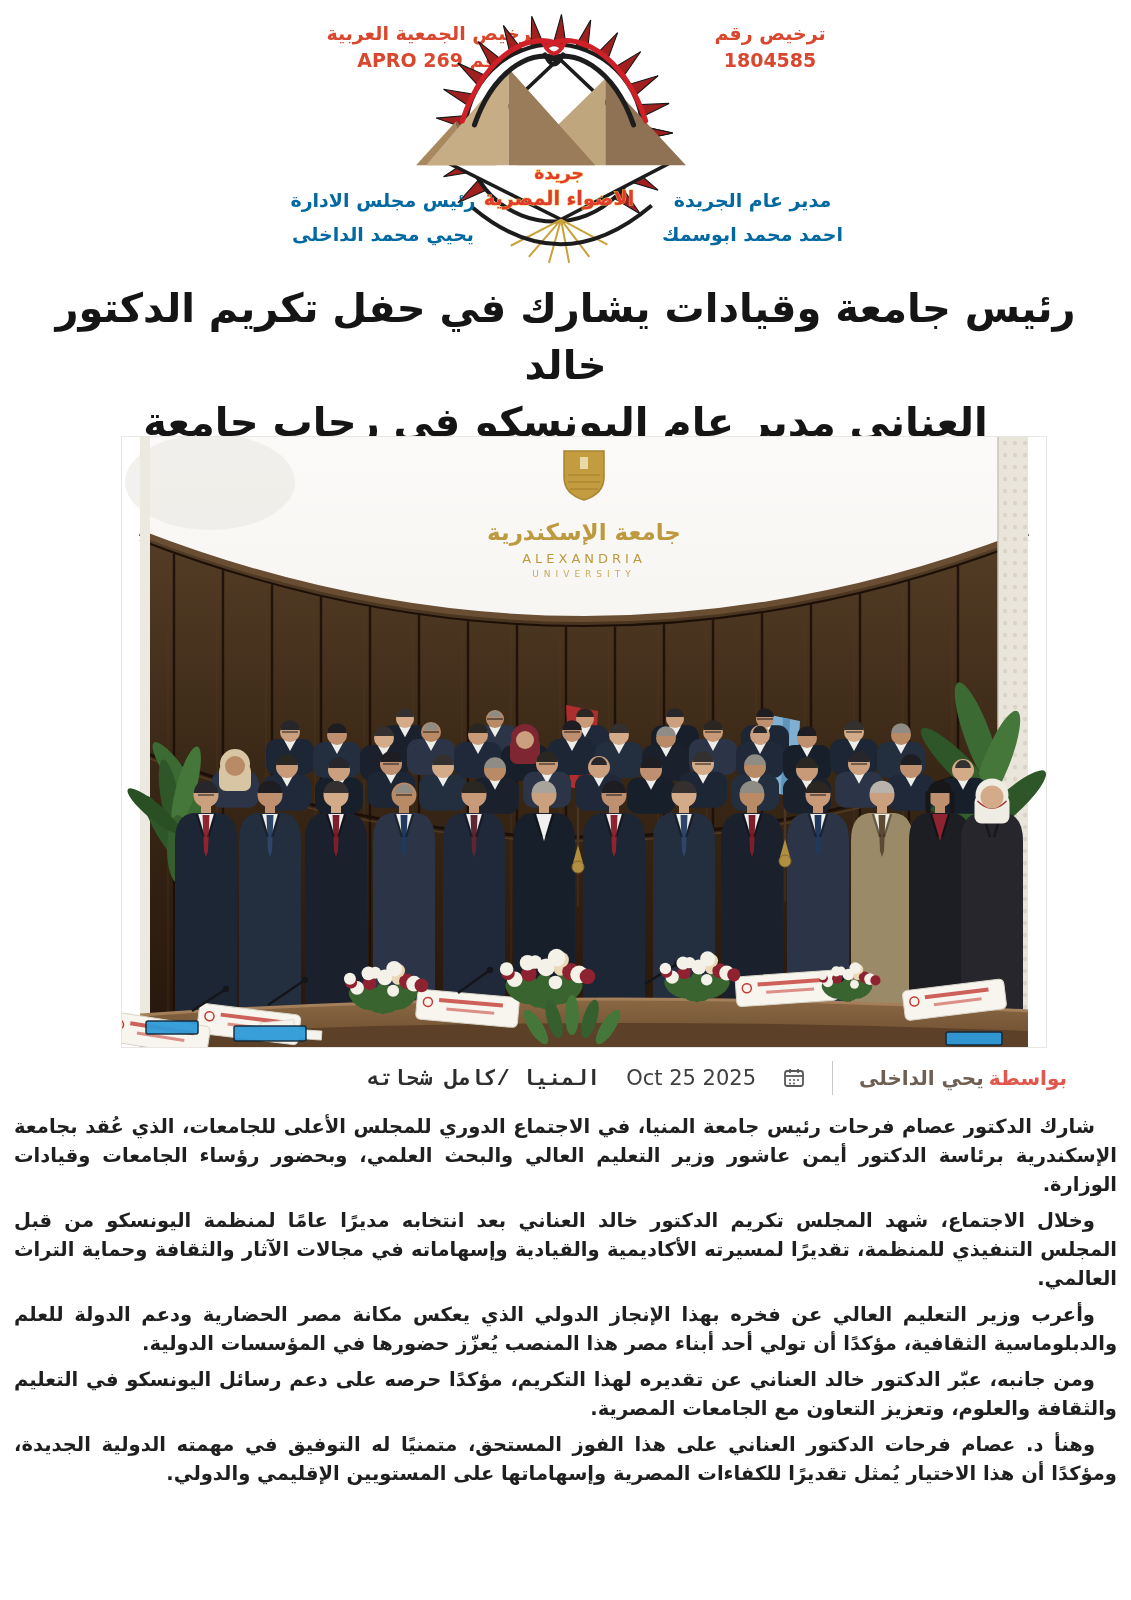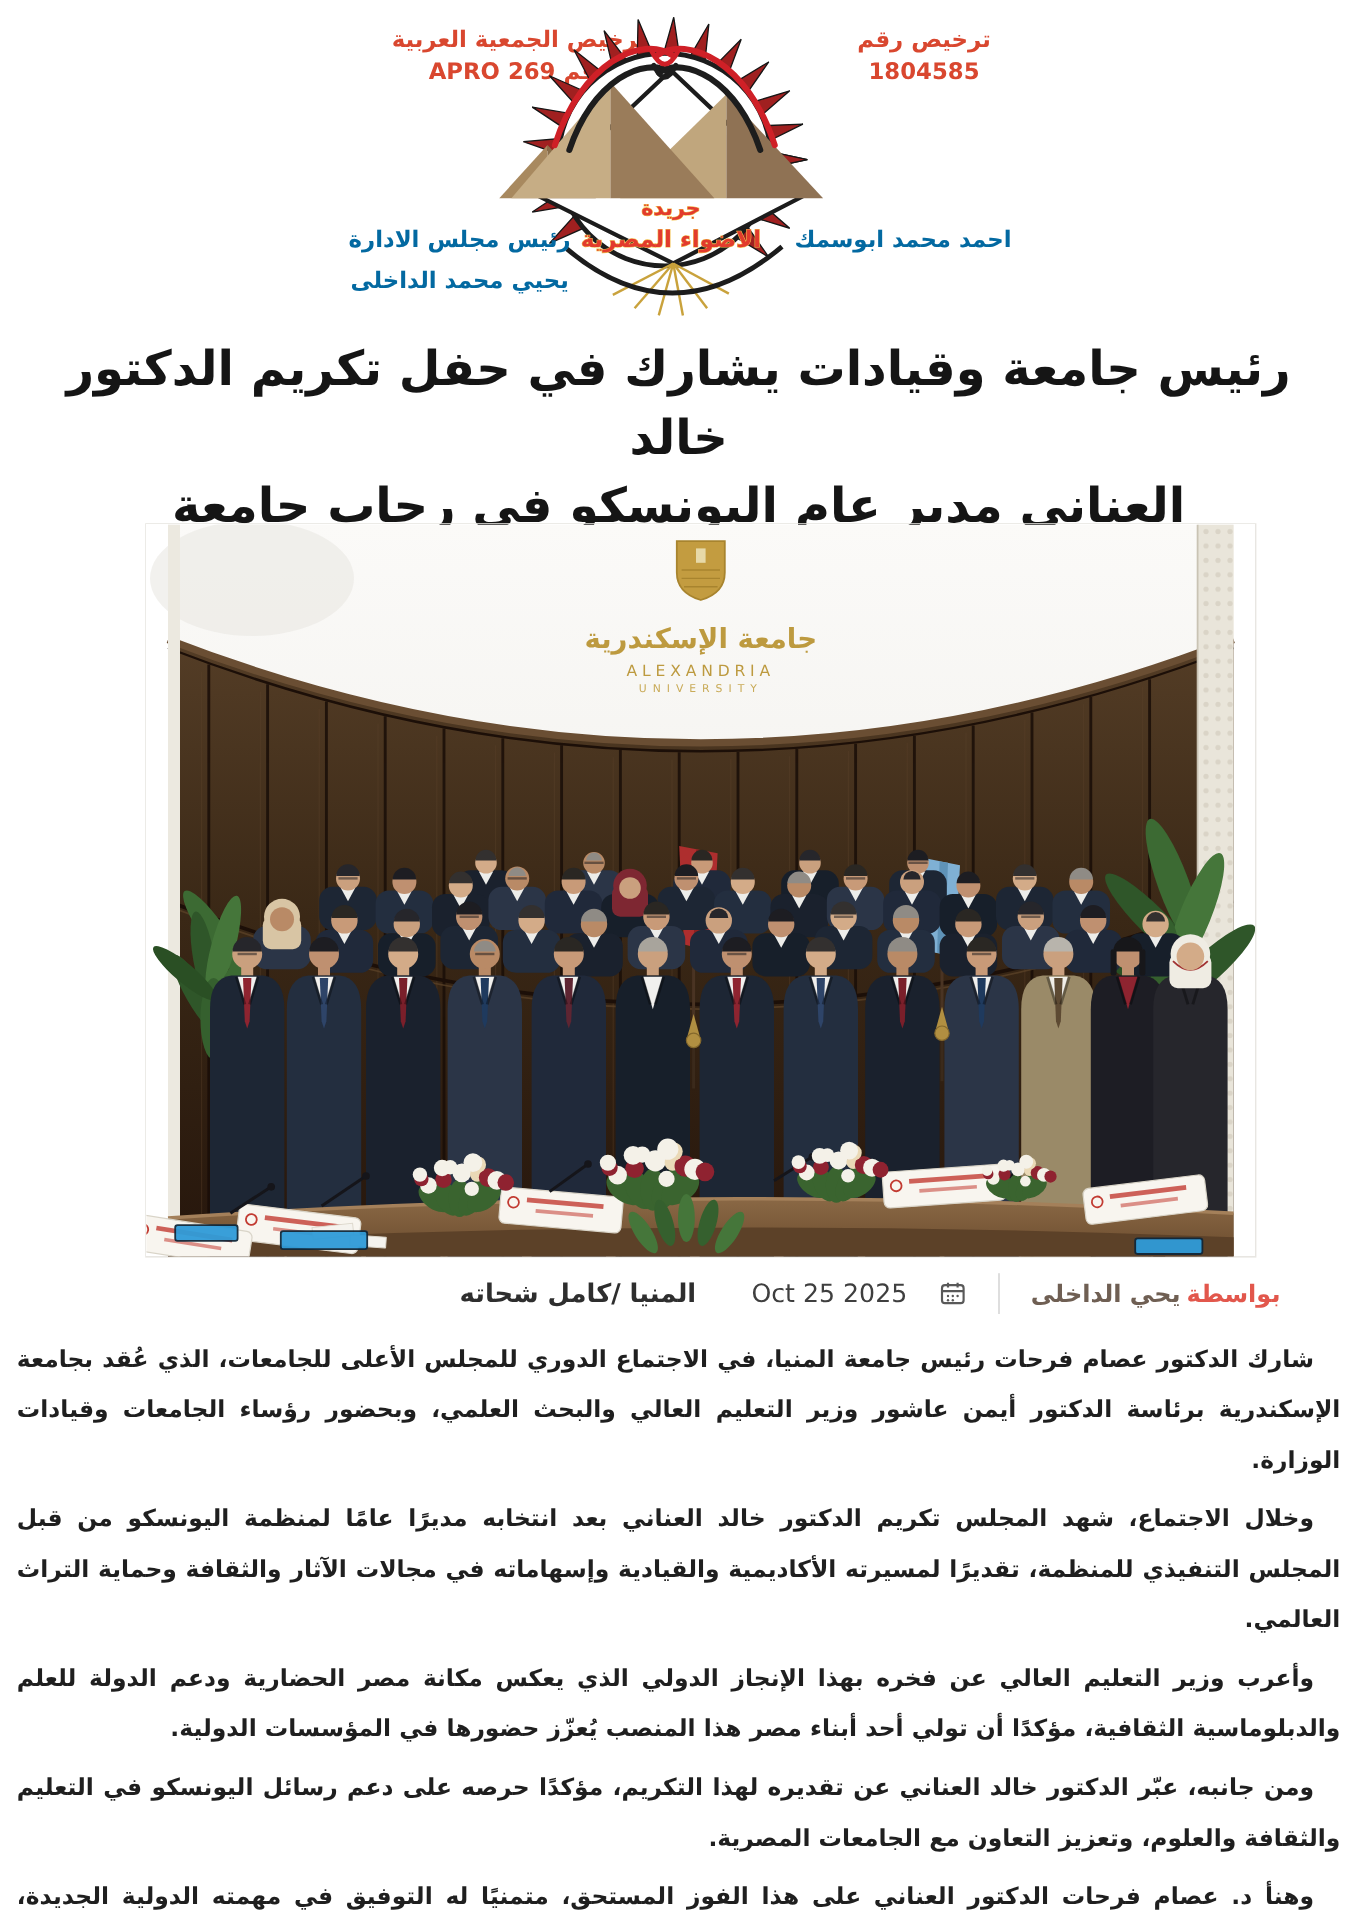--- a/index.html
+++ b/index.html
@@ -28,25 +28,25 @@
     box-shadow:0 0 0 1px #e8e6e2;}
   .photo svg{width:100%; height:100%; display:block;}
   
   .byline{position:absolute; top:1058px; left:0; right:64px; height:40px;
     direction:rtl; display:flex; align-items:center; gap:26px;}
   .by-label{color:#e2574c; font-weight:bold; font-size:20px;}
   .by-name{color:#6f5f53; font-weight:bold; font-size:20px;}
   .byline-divider{display:inline-block; width:0; height:34px; border-left:1px solid #c9c9c9;}
   .cal-icon{display:inline-flex; align-items:center;}
   .byline-date{color:#3f3f3f; font-size:21px; direction:ltr; font-weight:500;}
-  .dateline{color:#2e2e2e; font-weight:bold; font-size:21.5px; margin-right:20px;}
+  .dateline{color:#2e2e2e; font-weight:bold; font-size:21.5px; font-family:Liberation Mono, monospace;}
   
   .article{position:absolute; top:1112px; left:14px; width:1103px;
     direction:rtl; text-align:justify; color:#1f1f1f;}
-  .article p{margin:0 0 7px 0; font-weight:bold; font-size:19.5px; line-height:42px;
+  .article p{margin:0 0 7px 0; font-weight:bold; font-size:19.5px; line-height:29px;
     text-indent:22px;}
 </style>
 </head>
 <body>
 
 <div class="page">
 
   <header>
     <div class="license license-left">
       <div>ترخيص الجمعية العربية</div>
@@ -113,20 +113,21 @@
           <path d="M 64,194 Q 152,268 242,192" fill="none" stroke="#1c1c1c" stroke-width="4"></path>
         </g>
       </svg>
     </div>
 
     <div class="credit credit-chairman">
       <div>رئيس مجلس الادارة</div>
       <div>يحيي محمد الداخلى</div>
     </div>
     <div class="credit credit-manager">
+      <div>مدير عام الجريدة</div>
       <div>احمد محمد ابوسمك</div>
     </div>
   </header>
 
   <h1 class="headline">
     <span>رئيس جامعة وقيادات يشارك في حفل تكريم الدكتور خالد</span>
     <span>العناني مدير عام اليونسكو في رحاب جامعة الإسكندرية</span>
   </h1>
 
   <figure class="photo">

